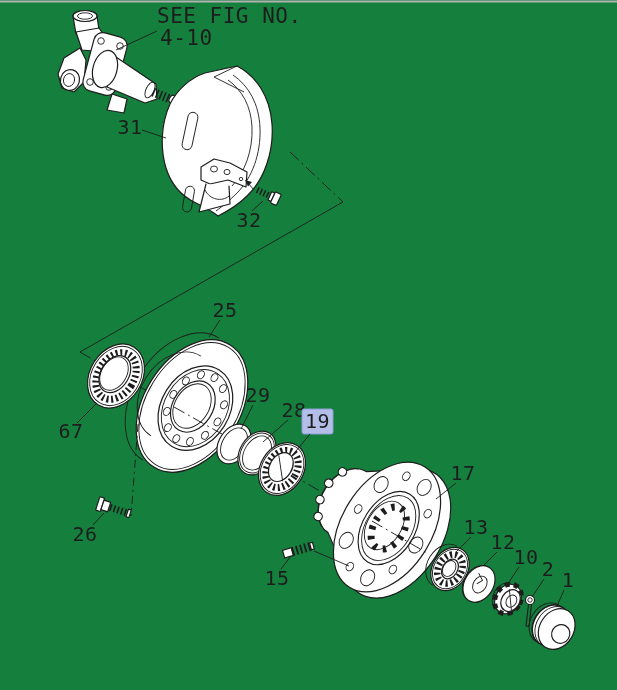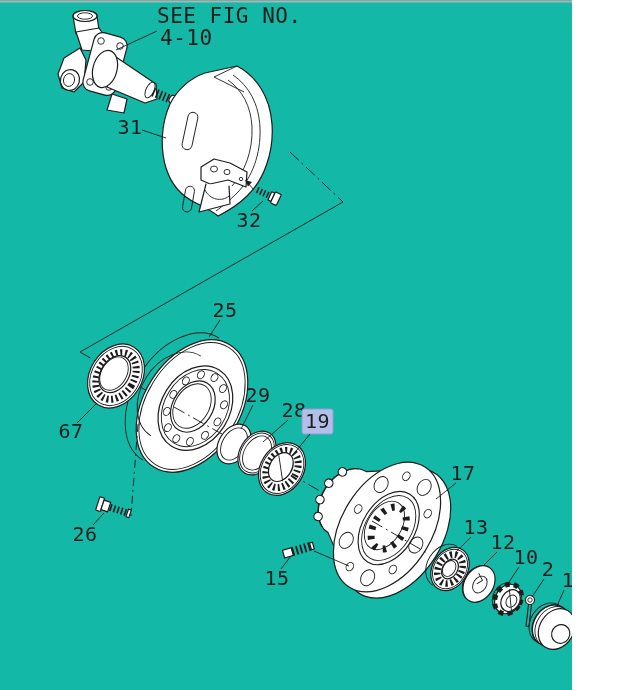--- a/index.html
+++ b/index.html
@@ -1,16 +1,16 @@
 <!DOCTYPE html>
 <html><head>
 <meta charset="utf-8">
 <style>
   html,body{margin:0;padding:0;background:#ffffff;}
-  .stage{position:relative;width:572px;height:690px;background:#14b8a6;overflow:hidden;}
+  .stage{position:relative;width:617px;height:690px;background:#15803d;overflow:hidden;}
   svg{display:block;}
   .ln{fill:none;stroke:#1d1d1d;stroke-width:1.15;stroke-linecap:round;stroke-linejoin:round;}
   .fw{fill:#ffffff;stroke:#1d1d1d;stroke-width:1.2;stroke-linecap:round;stroke-linejoin:round;}
   .thin{fill:none;stroke:#1d1d1d;stroke-width:0.9;}
   .axis{fill:none;stroke:#1d1d1d;stroke-width:0.95;stroke-dasharray:12 4 2 4;}
   .dashw{fill:none;stroke:#1d1d1d;stroke-width:0.95;stroke-dasharray:8 4 2 4;}
   .band{fill:none;stroke:#1d1d1d;}
   .pn{font-family:"DejaVu Sans Mono","Liberation Mono",monospace;font-size:20px;fill:#1d1d1d;text-anchor:middle;letter-spacing:0.5px;}
   .note{font-family:"DejaVu Sans Mono","Liberation Mono",monospace;font-size:21px;fill:#1d1d1d;letter-spacing:0.5px;}
 </style>

